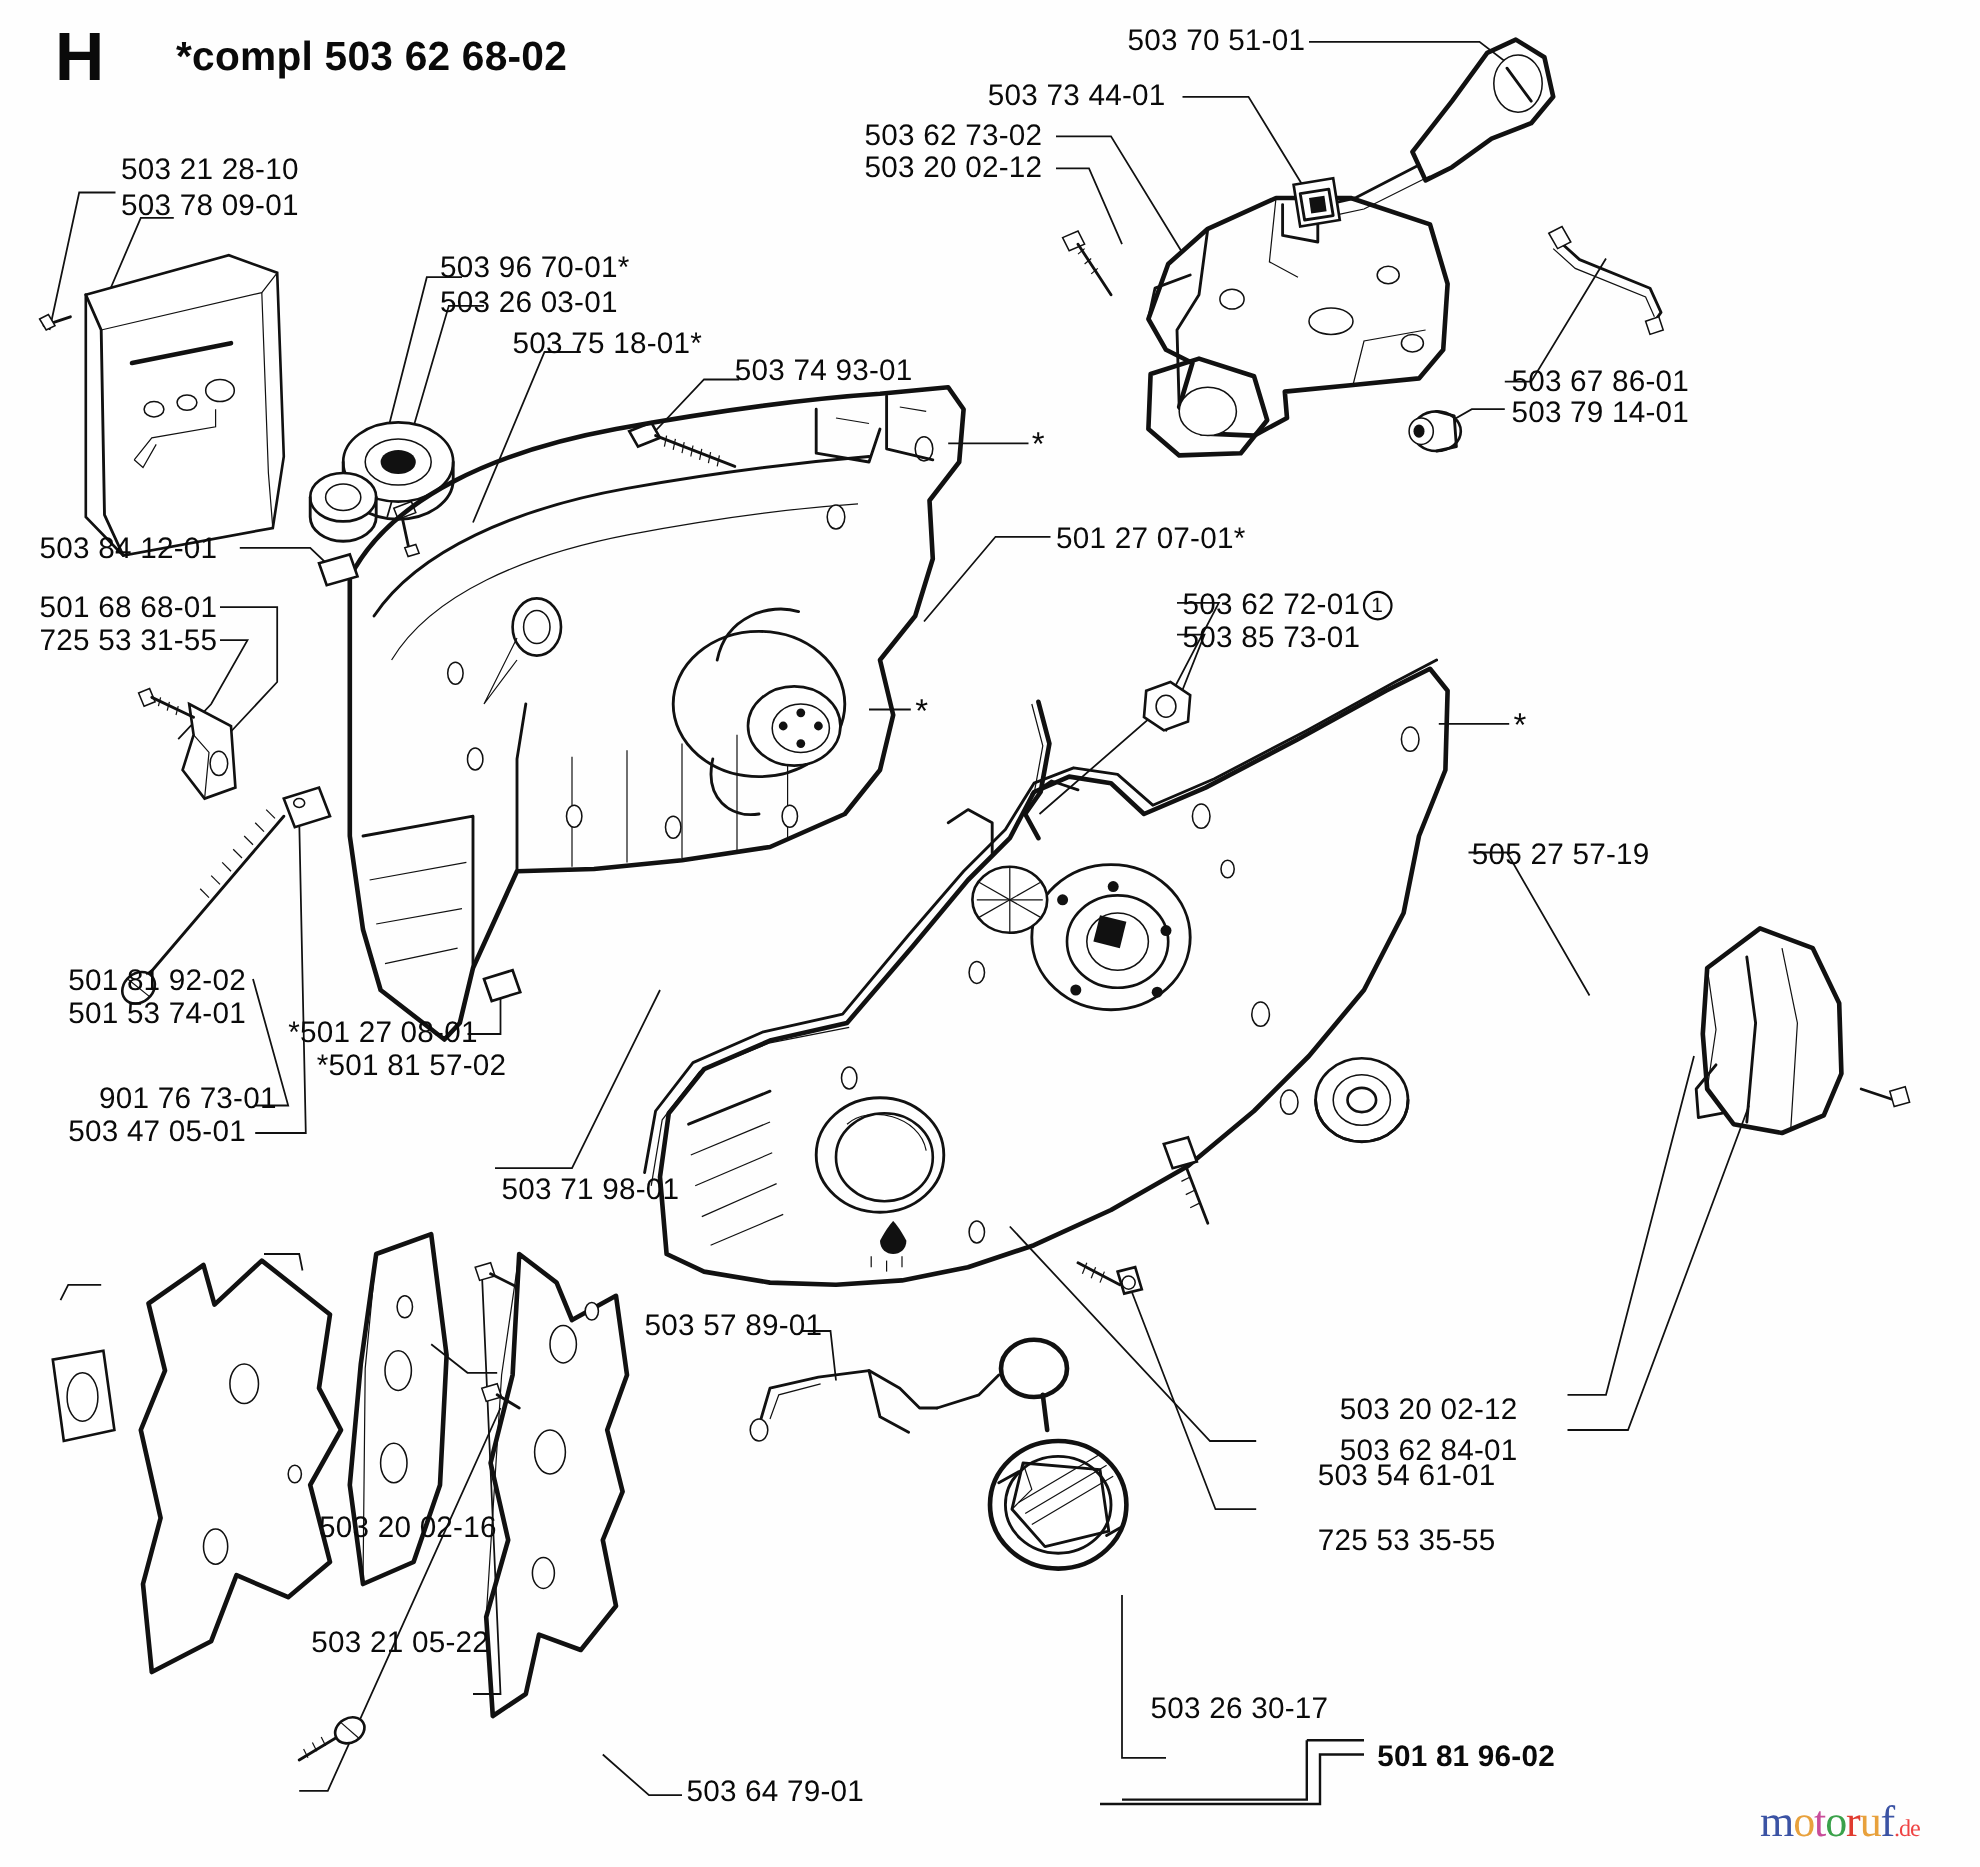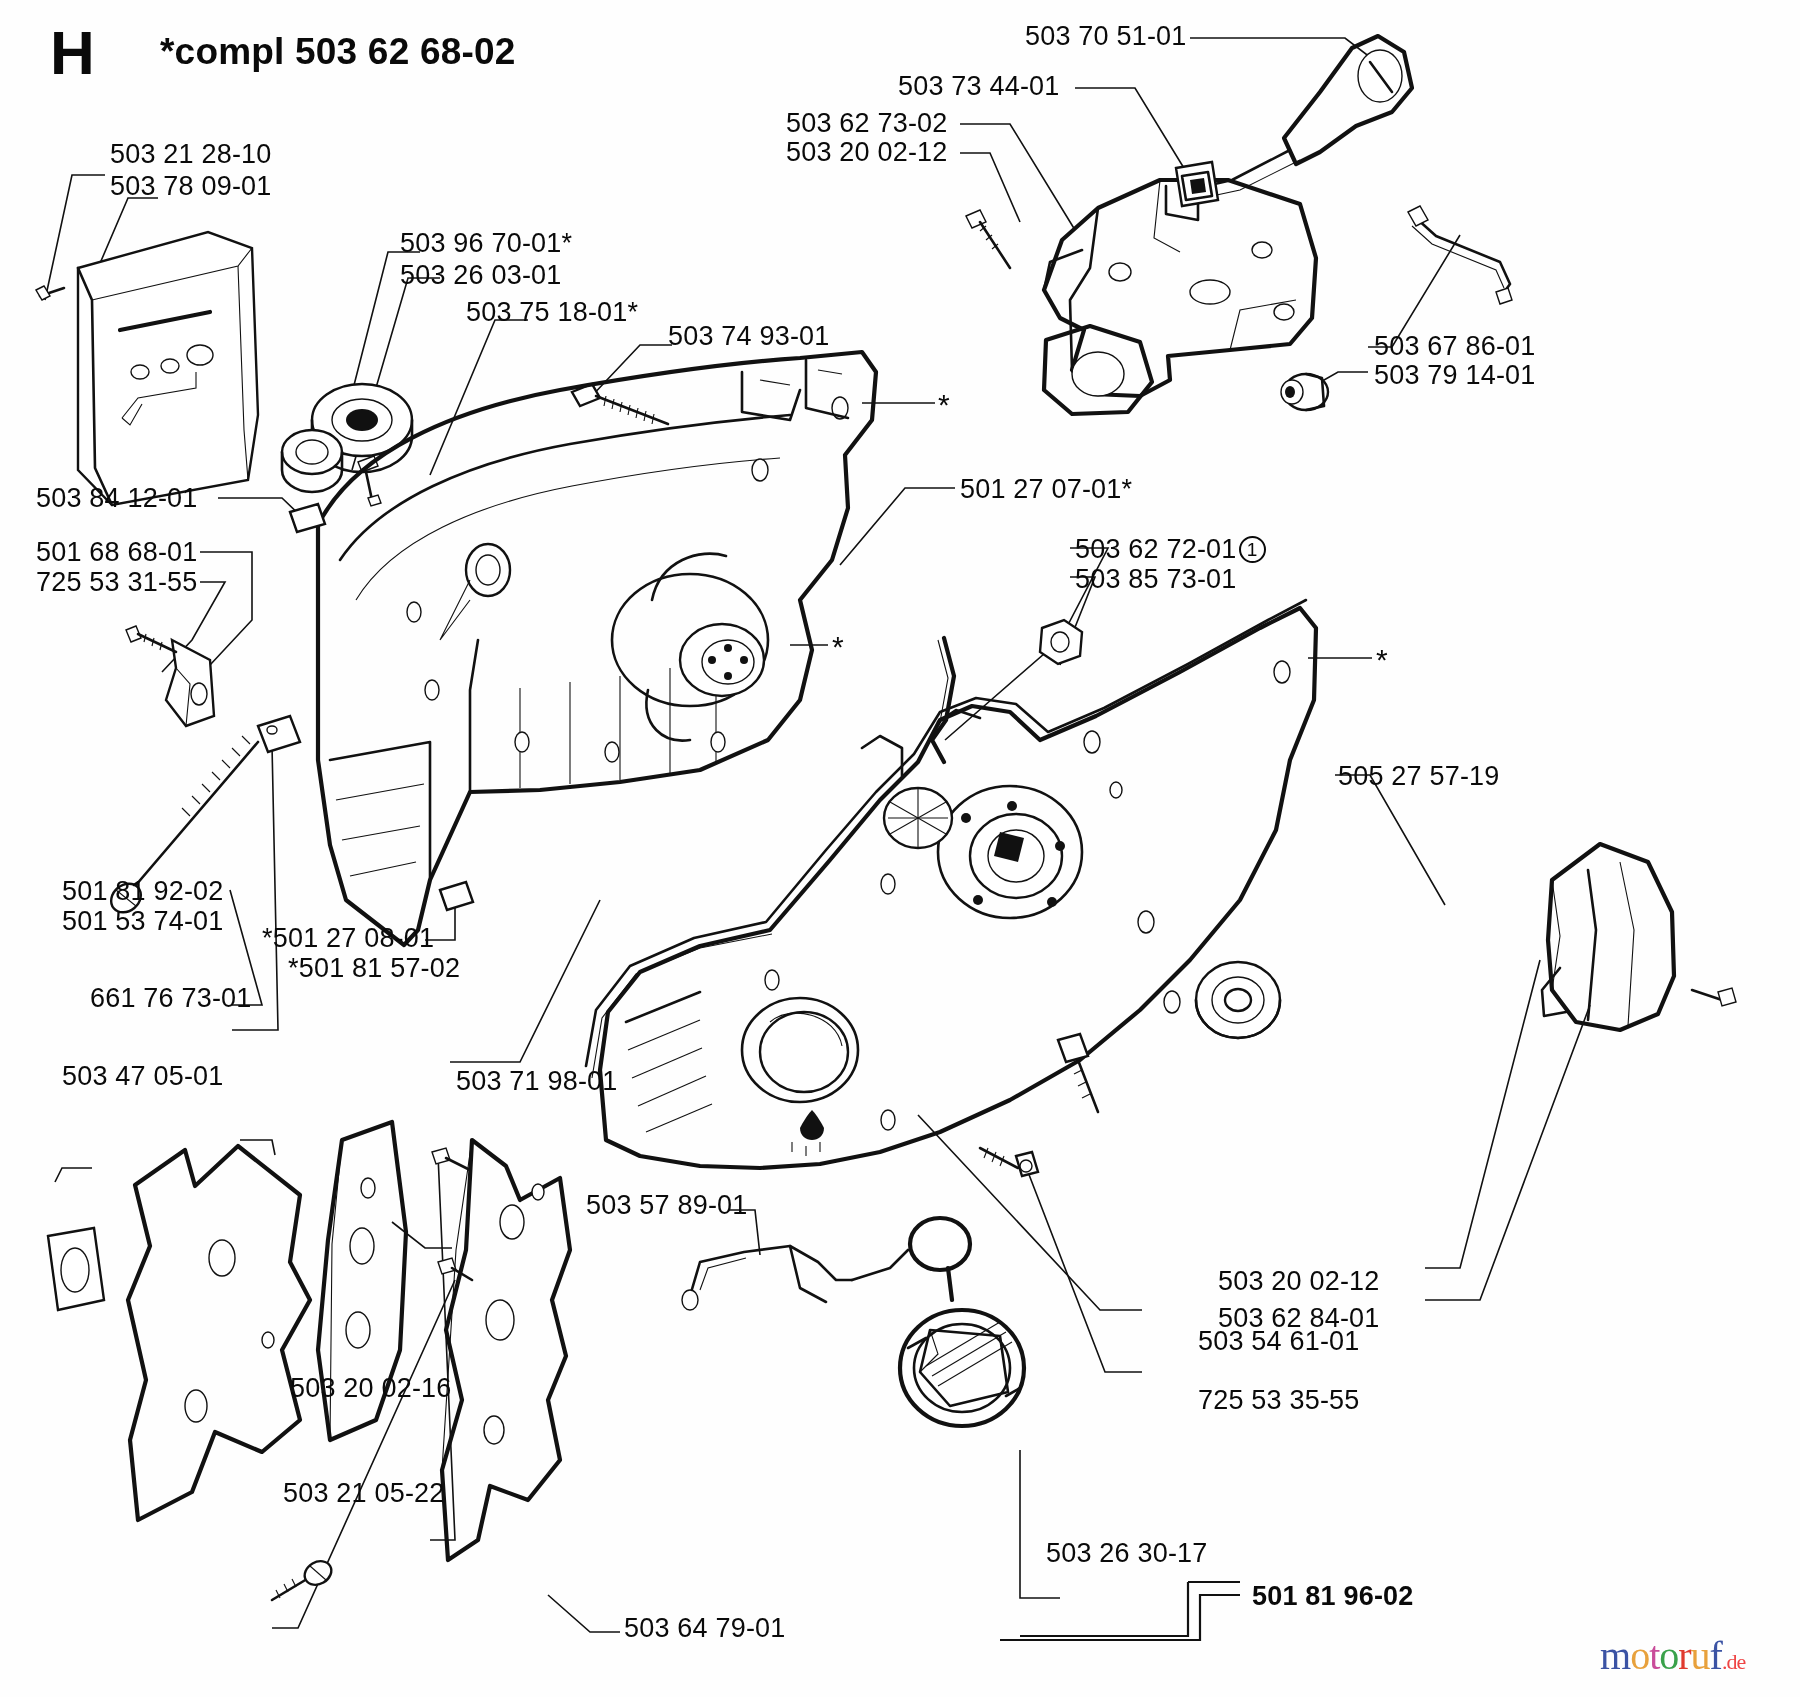--- a/index.html
+++ b/index.html
@@ -560,22 +560,22 @@
   <div class="lbl" style="left:1075px;top:536px;"><span>503 62 72-01</span><span class="circ">1</span></div>
   <div class="lbl" style="left:1075px;top:566px;">503 85 73-01</div>
 
   <div class="lbl" style="left:1338px;top:763px;">505 27 57-19</div>
 
   <div class="lbl" style="left:62px;top:878px;">501 81 92-02</div>
   <div class="lbl" style="left:62px;top:908px;">501 53 74-01</div>
   <div class="lbl" style="left:262px;top:925px;">*501 27 08-01</div>
   <div class="lbl" style="left:288px;top:955px;">*501 81 57-02</div>
 
-  <div class="lbl" style="left:90px;top:985px;">661 76 73-01</div>
-  <div class="lbl" style="left:62px;top:1015px;margin-top:48px;">503 47 05-01</div>
+  <div class="lbl" style="left:90px;top:985px;">901 76 73-01</div>
+  <div class="lbl" style="left:62px;top:1015px;">503 47 05-01</div>
 
   <div class="lbl" style="left:456px;top:1068px;">503 71 98-01</div>
 
   <div class="lbl" style="left:586px;top:1192px;">503 57 89-01</div>
 
   <div class="lbl" style="left:290px;top:1375px;">503 20 02-16</div>
   <div class="lbl" style="left:283px;top:1480px;">503 21 05-22</div>
   <div class="lbl" style="left:624px;top:1615px;">503 64 79-01</div>
 
   <div class="lbl" style="left:1218px;top:1305px;">503 62 84-01</div>

